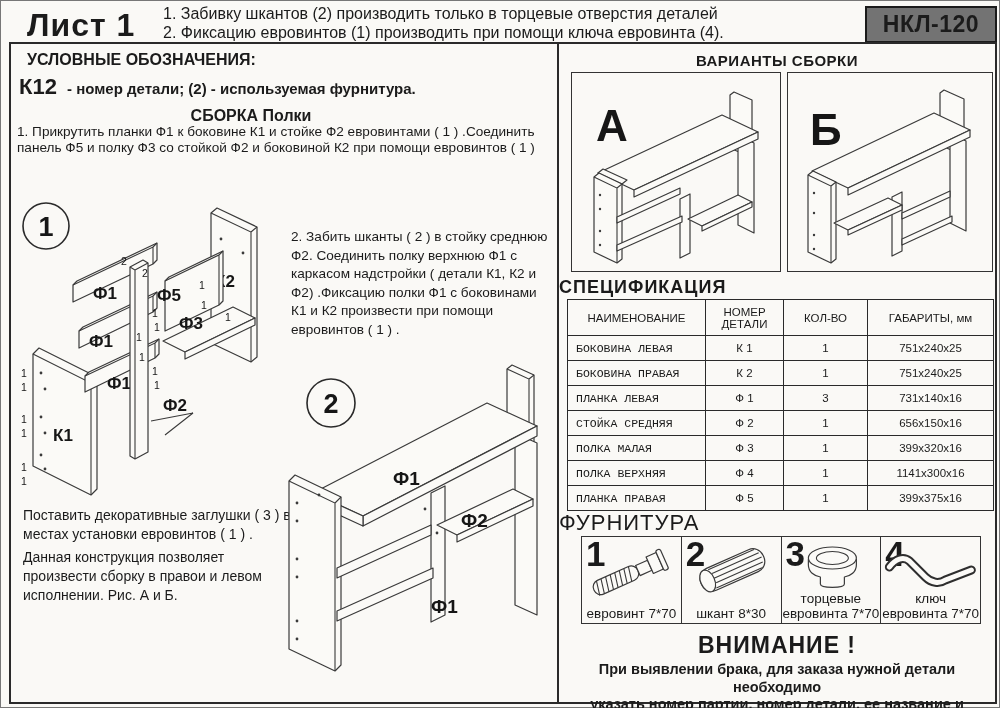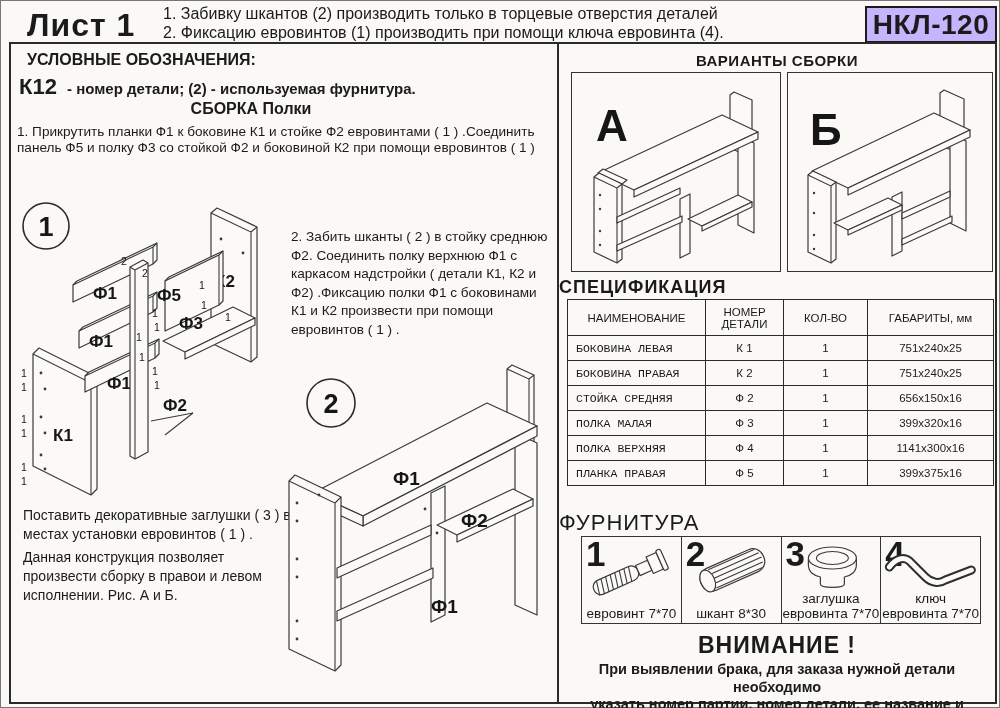--- a/index.html
+++ b/index.html
@@ -8,30 +8,30 @@
     background:#e9e8e4;
     font-family:"Liberation Sans",sans-serif;
     color:#1b1b1b;
     -webkit-font-smoothing:antialiased;
   }
   .page{position:absolute;left:0;top:0;width:998px;height:706px;background:#faf9f6;border:1px solid #777;}
   .abs{position:absolute;}
   
   .sheet-label{left:26px;top:6px;font-size:32px;font-weight:bold;letter-spacing:1px;}
   .head-notes{left:162px;top:3px;font-size:16px;line-height:19px;font-weight:400;}
-  .model-box{left:864px;top:5px;width:128px;height:33px;border:2px solid #1b1b1b;background:#c4b5fd;
-    display:flex;align-items:center;justify-content:center;font-size:28px;font-weight:bold;letter-spacing:.5px;}
+  .model-box{left:864px;top:5px;width:128px;height:33px;border:2px solid #1b1b1b;background:#737373;
+    display:flex;align-items:center;justify-content:center;font-size:23px;font-weight:bold;letter-spacing:.5px;}
   
   .main{left:8px;top:41px;width:984px;height:658px;border:2px solid #2a2a2a;}
   .vdivider{left:546px;top:0;width:0;height:658px;border-left:2px solid #2a2a2a;}
   
   .legend-title{left:16px;top:7px;font-size:16px;font-weight:bold;}
   .code-line{left:8px;top:30px;font-size:15px;font-weight:bold;}
   .code-line .code{font-size:22px;font-weight:bold;margin-right:6px;}
-  .assembly-title{left:0;top:56px;width:480px;text-align:center;font-size:16px;font-weight:bold;}
+  .assembly-title{left:0;top:63px;width:480px;text-align:center;font-size:16px;font-weight:bold;}
   .step1{left:6px;top:80px;width:534px;font-size:13.6px;line-height:15.5px;}
   .step2{left:280px;top:184px;width:258px;font-size:13.6px;line-height:18.5px;}
   .plugs-note{left:12px;top:462px;width:272px;font-size:14px;line-height:19px;}
   .plugs-note p{margin:0 0 4px 0;}
   
   .rpanel{left:548px;top:0;width:436px;height:658px;}
   .variants-title{left:0;top:8px;width:436px;text-align:center;font-size:15px;font-weight:bold;letter-spacing:.5px;}
   .varbox{border:1.5px solid #333;background:#faf9f6;}
   .varbox-a{left:12px;top:28px;width:208px;height:198px;}
   .varbox-b{left:228px;top:28px;width:204px;height:198px;}
@@ -287,20 +287,26 @@
               <td class="c">1</td>
               <td class="c">751x240x25</td>
         </tr>
         <tr>
           <td class="name">БОКОВИНА ПРАВАЯ</td>
               <td class="c">К 2</td>
               <td class="c">1</td>
               <td class="c">751x240x25</td>
         </tr>
         <tr>
+          <td class="name">ПЛАНКА ЛЕВАЯ</td>
+              <td class="c">Ф 1</td>
+              <td class="c">3</td>
+              <td class="c">731x140x16</td>
+        </tr>
+        <tr>
           <td class="name">СТОЙКА СРЕДНЯЯ</td>
               <td class="c">Ф 2</td>
               <td class="c">1</td>
               <td class="c">656x150x16</td>
         </tr>
         <tr>
           <td class="name">ПОЛКА МАЛАЯ</td>
               <td class="c">Ф 3</td>
               <td class="c">1</td>
               <td class="c">399x320x16</td>
@@ -351,21 +357,21 @@
         </div>
 
         <div class="fitcell">
           <div class="fitnum">3</div>
           <svg class="fiticon" viewBox="0 0 98 62">
             <path class="part" d="M26,20 L26,26 C26,33 32,37 38,38 L38,45 C38,49.5 62,49.5 62,45 L62,38 C68,37 74,33 74,26 L74,20"></path>
             <ellipse class="part" cx="50" cy="19" rx="24" ry="11"></ellipse>
             <ellipse class="ln" cx="50" cy="19" rx="16" ry="6.5"></ellipse>
           </svg>
           <div class="fitlabel">
-            <div>заглушка</div>
+            <div>торцевые</div>
             <div>евровинта 7*70</div>
           </div>
         </div>
 
         <div class="fitcell">
           <div class="fitnum">4</div>
           <svg class="fiticon" viewBox="0 0 98 62">
             <path d="M8,28 C14,20 22,17 28,22 L44,38 C50,44 58,45 64,41 L90,31" fill="none" stroke="#2e2e2e" stroke-width="9" stroke-linecap="round" stroke-linejoin="round"></path>
             <path d="M8,28 C14,20 22,17 28,22 L44,38 C50,44 58,45 64,41 L90,31" fill="none" stroke="#fbfaf7" stroke-width="5" stroke-linecap="round" stroke-linejoin="round"></path>
           </svg>

